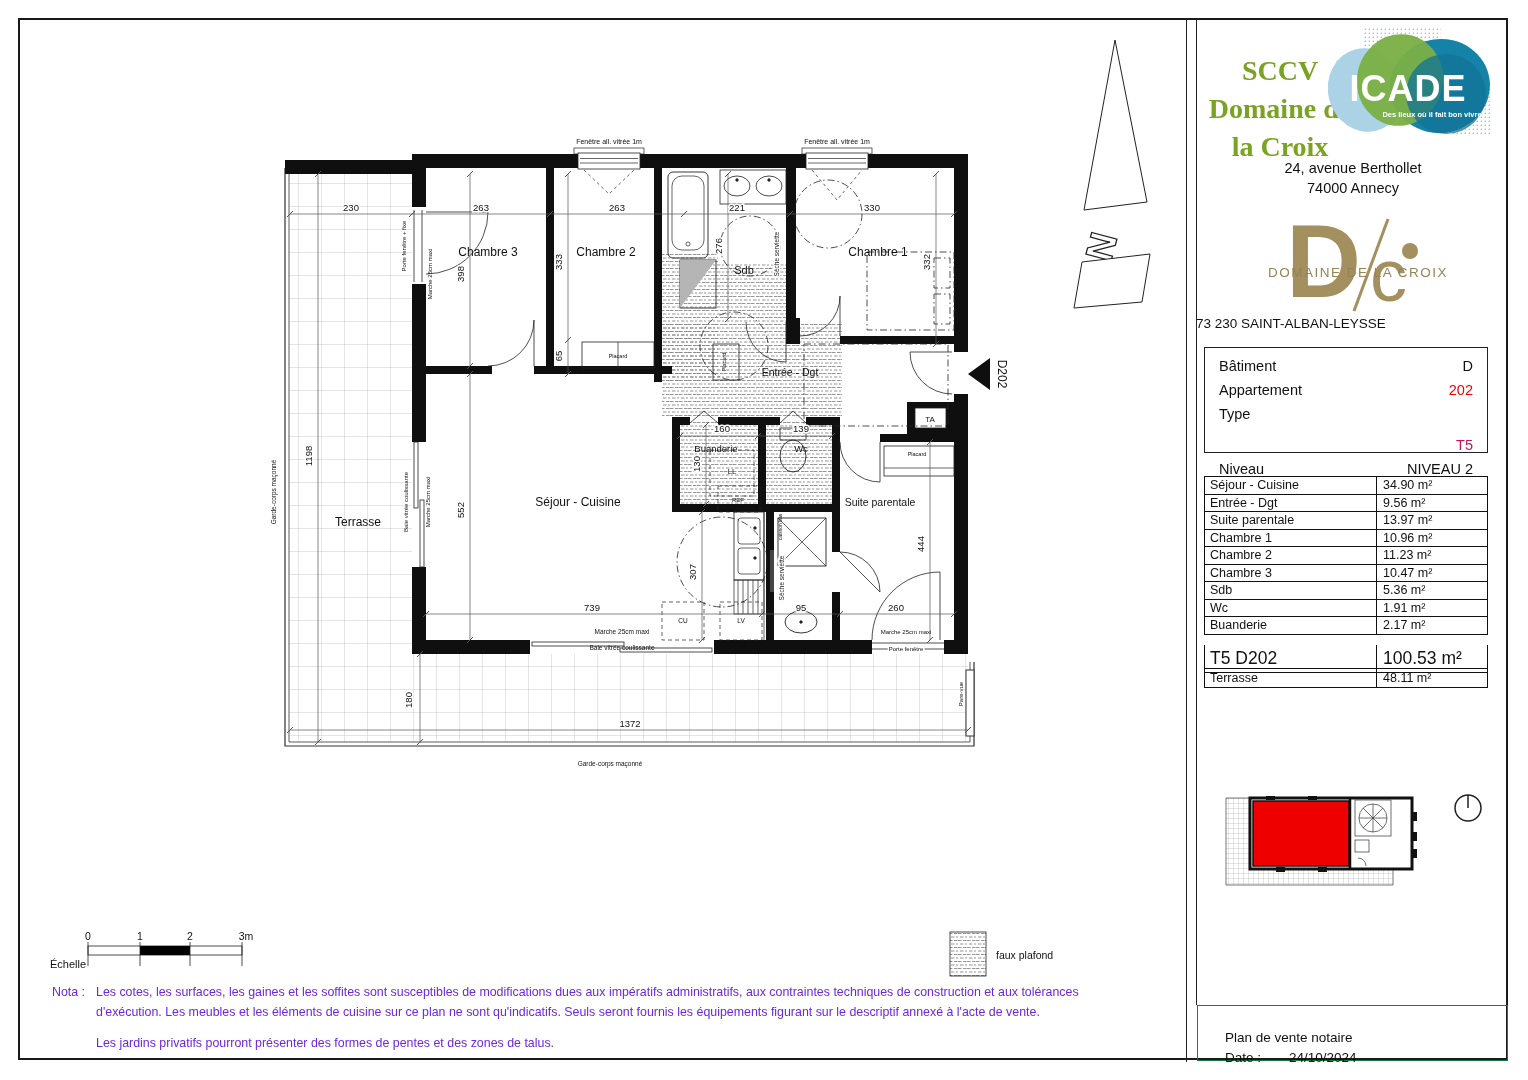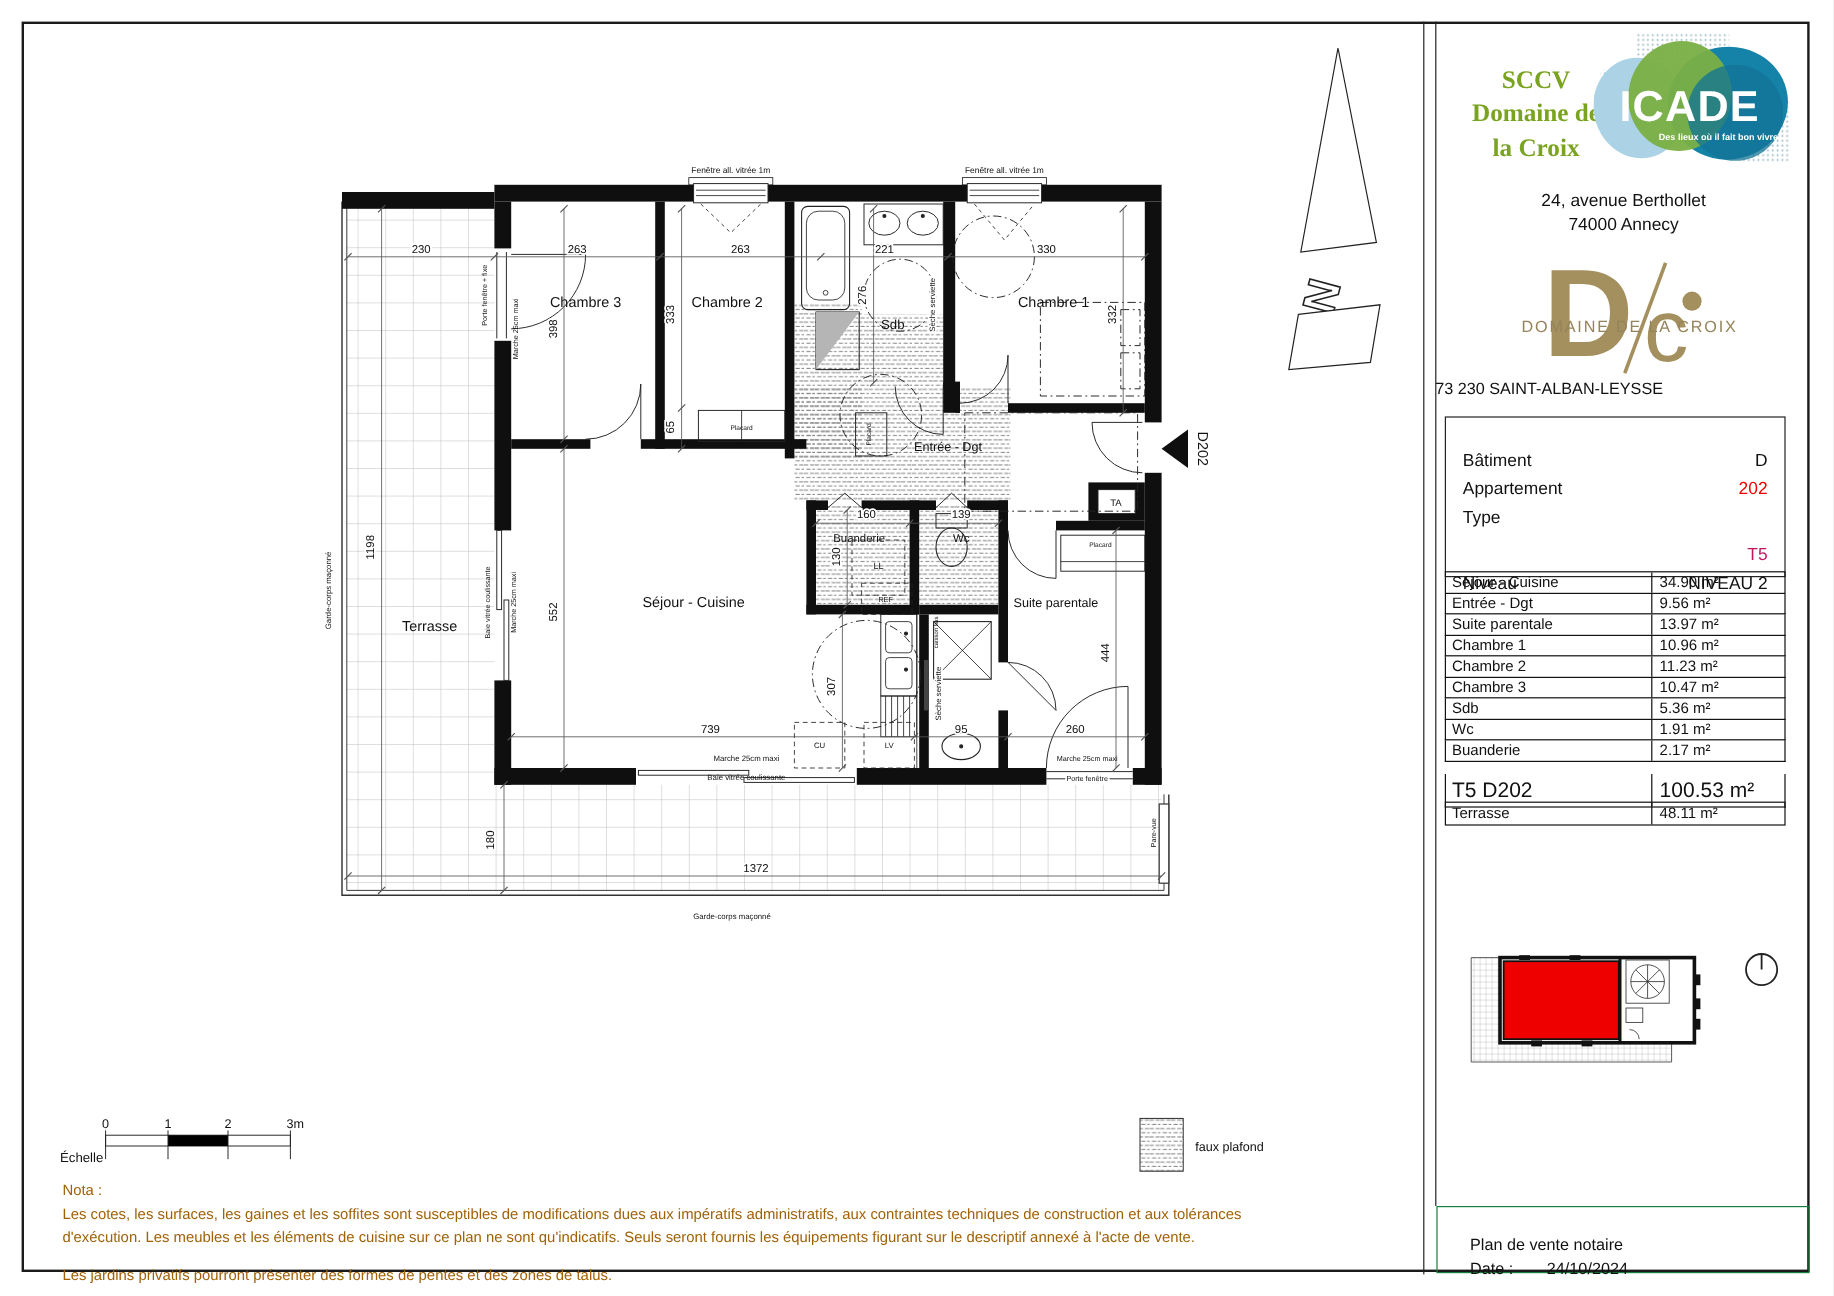--- a/index.html
+++ b/index.html
@@ -2,35 +2,35 @@
 <html><head>
 <meta charset="utf-8">
 <style>
   html,body{margin:0;padding:0;background:#e8e8e8;font-family:"Liberation Sans",sans-serif;}
   .page{position:relative;width:1528px;height:1080px;background:#fff;overflow:hidden;}
   .frame{position:absolute;left:18px;top:18px;width:1490px;height:1042px;border:2px solid #1a1a1a;box-sizing:border-box;}
   .divider{position:absolute;left:1186px;top:18px;width:1px;height:1044px;background:#222;}
   .divider2{position:absolute;left:1196px;top:18px;width:1px;height:987px;background:#222;}
   svg text{font-family:"Liberation Sans",sans-serif;}
   .dev-title{position:absolute;left:1200px;top:52px;width:160px;text-align:center;
-    font-family:"Liberation Serif",serif;font-weight:bold;font-size:21px;line-height:1.35;color:#79a320;}
+    font-family:"Liberation Serif",serif;font-weight:bold;font-size:28px;line-height:1.35;color:#79a320;}
   .addr{position:absolute;left:1196px;top:158px;width:314px;text-align:center;font-size:14.5px;line-height:1.4;color:#111;}
   .city{position:absolute;left:1196px;top:316px;width:314px;text-align:left;font-size:13.5px;color:#111;}
-  .unit-box{position:absolute;left:1204px;top:347px;width:284px;height:134px;border:1.2px solid #222;box-sizing:border-box;padding-top:24px;}
+  .unit-box{position:absolute;left:1204px;top:347px;width:284px;height:106px;border:1.2px solid #222;box-sizing:border-box;padding-top:6px;}
   .uirow{display:flex;justify-content:space-between;padding:0 14px;font-size:14.5px;line-height:24px;color:#111;}
   .area-box{position:absolute;left:1204px;top:476px;width:284px;box-sizing:border-box;}
   .arow{display:flex;border:1px solid #111;border-top:none;font-size:12.5px;line-height:16.5px;color:#111;box-sizing:border-box;}
   .arow:first-child{border-top:1px solid #111;}
   .alabel{width:172px;padding-left:5px;border-right:1px solid #111;box-sizing:border-box;}
   .avalue{padding-left:6px;}
   .atotal{font-size:17.5px;line-height:27px;margin-top:10px;}
   .terr-box{position:absolute;left:1204px;top:668px;width:284px;box-sizing:border-box;}
   .foot-box{position:absolute;left:1197px;top:1005px;width:311px;height:56px;border:1px solid #15803d;box-sizing:border-box;padding:24px 0 0 27px;font-size:13.5px;color:#111;}
   .foot-date{display:flex;gap:28px;margin-top:5px;}
-  .nota{position:absolute;left:52px;top:983px;width:1085px;display:flex;font-size:12.4px;line-height:1.58;color:#a16207;flex-direction:column;}
+  .nota{position:absolute;left:52px;top:983px;width:1085px;display:flex;font-size:12.4px;line-height:1.58;color:#6d28d9;}
   .nota-label{width:44px;flex:none;}
   .nota-body{width:1040px;}
   .nota-p2{margin-top:12px;}
 </style>
 </head>
 <body>
 
 <div class="page">
   <div class="frame"></div>
   <div class="divider"></div>

